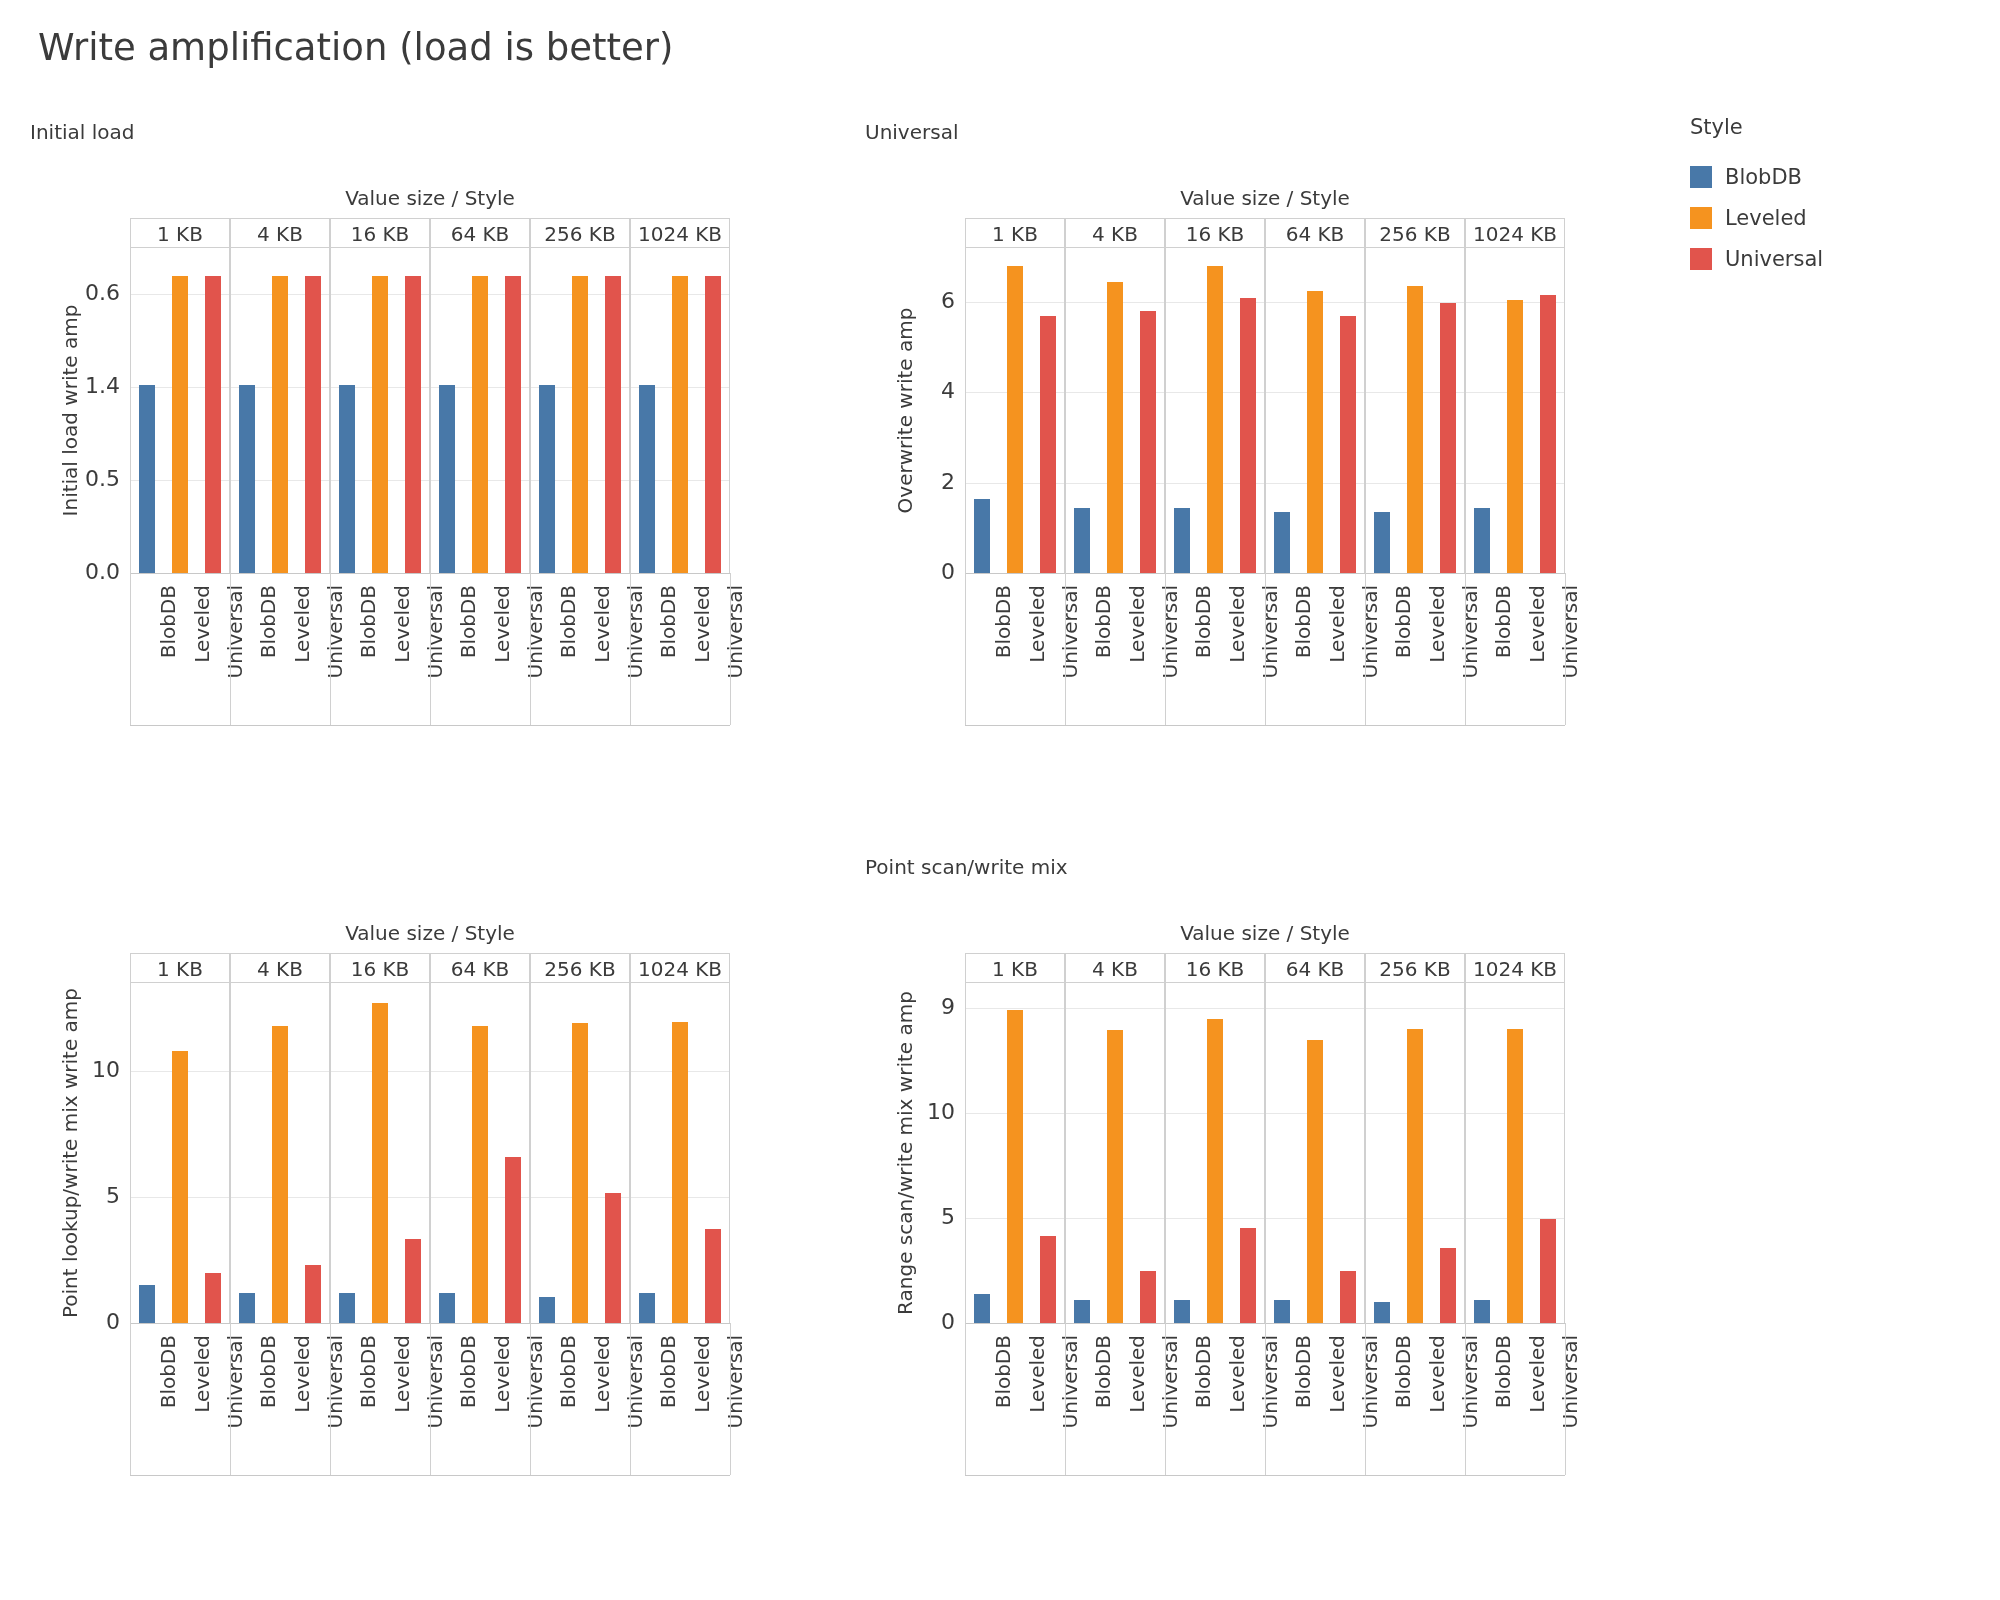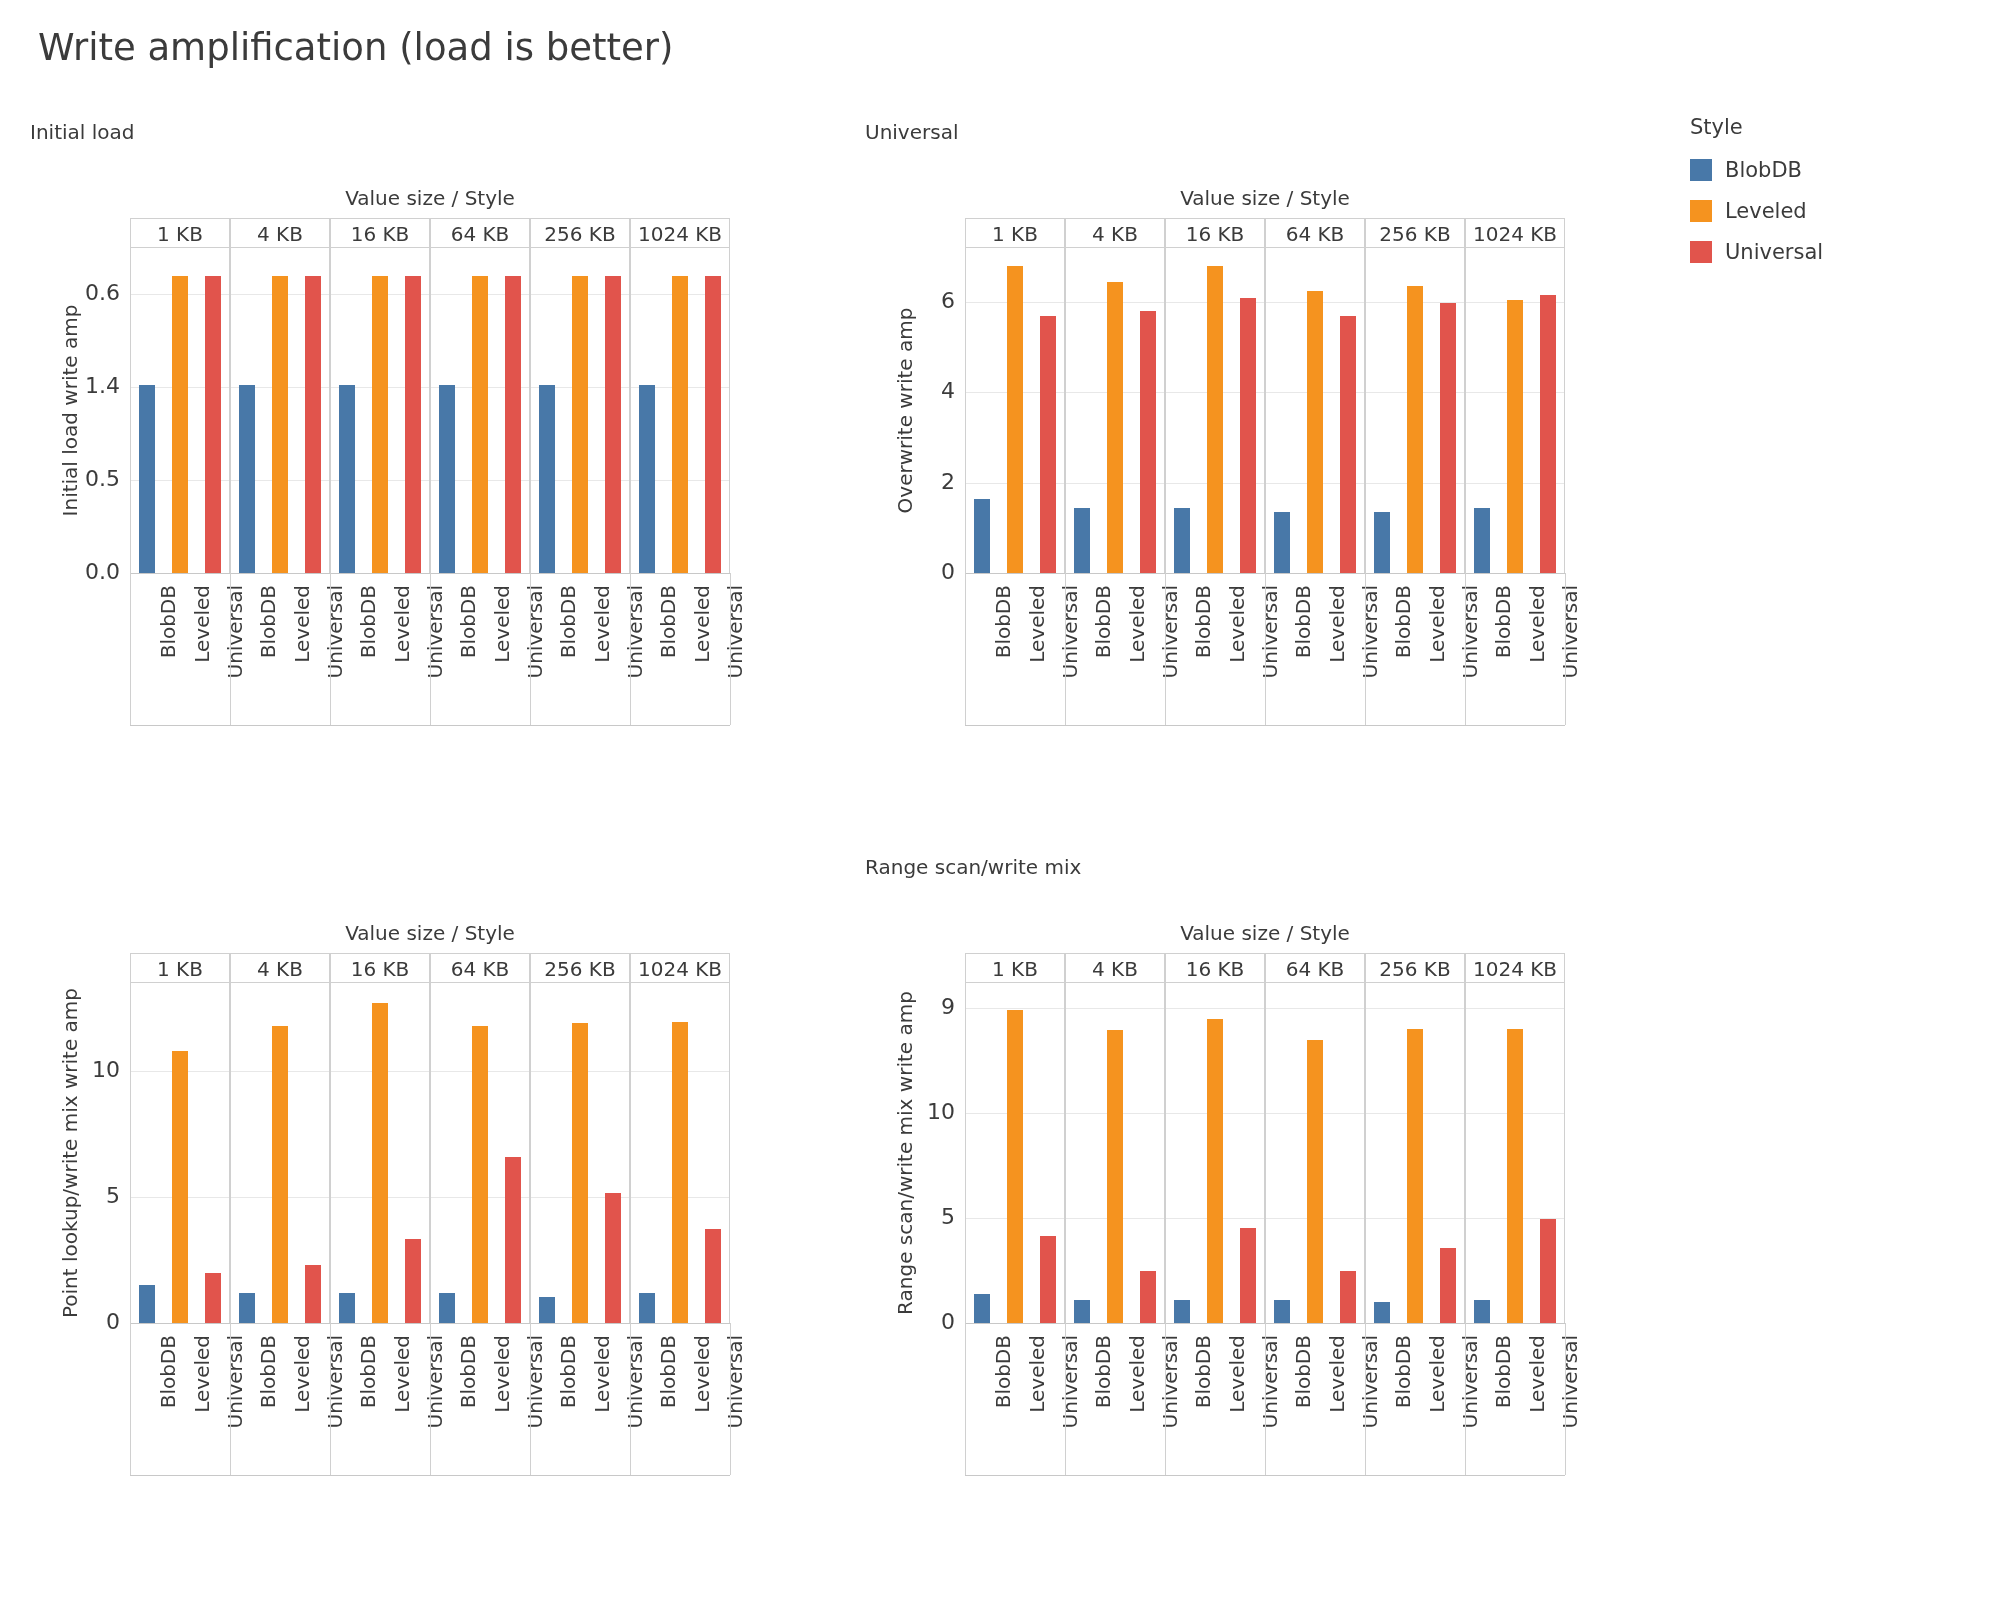--- a/index.html
+++ b/index.html
@@ -26,21 +26,21 @@
   }
   .legend {
     position: absolute;
     left: 1690px;
     top: 115px;
     font-size: 21px;
     color: #3b3b3b;
   }
   .legend-title {
     font-size: 21px;
-    margin-bottom: 10px;
+    margin-bottom: 17px;
   }
   .legend-row {
     display: flex;
     align-items: center;
     height: 41px;
   }
   .legend-swatch {
     width: 22px;
     height: 22px;
     margin-right: 13px;
@@ -480,21 +480,21 @@
       <div style="position: absolute; left: 200px; top: 468px; width: 1px; height: 152px; background: rgb(208, 208, 208);"></div>
       <div style="position: absolute; left: 300px; top: 468px; width: 1px; height: 152px; background: rgb(208, 208, 208);"></div>
       <div style="position: absolute; left: 400px; top: 468px; width: 1px; height: 152px; background: rgb(208, 208, 208);"></div>
       <div style="position: absolute; left: 500px; top: 468px; width: 1px; height: 152px; background: rgb(208, 208, 208);"></div>
       <div style="position: absolute; left: 600px; top: 468px; width: 1px; height: 152px; background: rgb(208, 208, 208);"></div>
       <div style="position: absolute; left: 700px; top: 468px; width: 1px; height: 152px; background: rgb(208, 208, 208);"></div>
     </div>
 </div>
 
 <div class="panel" id="panel-3" style="left:865px; top:855px; width:840px; height:745px;">
-  <div class="panel-title">Range scan/write mix</div>
+  <div class="panel-title">Point scan/write mix</div>
   <div class="panel-body" id="body-3" style="position:absolute; left:0; top:0; width:840px; height:745px;">
       <div class="facet-header-label" style="left: 100px; top: 66px; width: 600px;">Value size  /  Style</div>
       <div class="ylabel" style="left: 28px; top: 468px; width: 340px; text-align: center;">Range scan/write mix write amp</div>
       <div class="gridline" style="left: 100px; top: 468px; width: 600px;"></div>
       <div class="ytick" style="left: 22px; top: 454px; width: 68px;">0</div>
       <div class="gridline" style="left: 100px; top: 363.062px; width: 600px;"></div>
       <div class="ytick" style="left: 22px; top: 349.062px; width: 68px;">5</div>
       <div class="gridline" style="left: 100px; top: 258.123px; width: 600px;"></div>
       <div class="ytick" style="left: 22px; top: 244.123px; width: 68px;">10</div>
       <div class="gridline" style="left: 100px; top: 153.185px; width: 600px;"></div>

